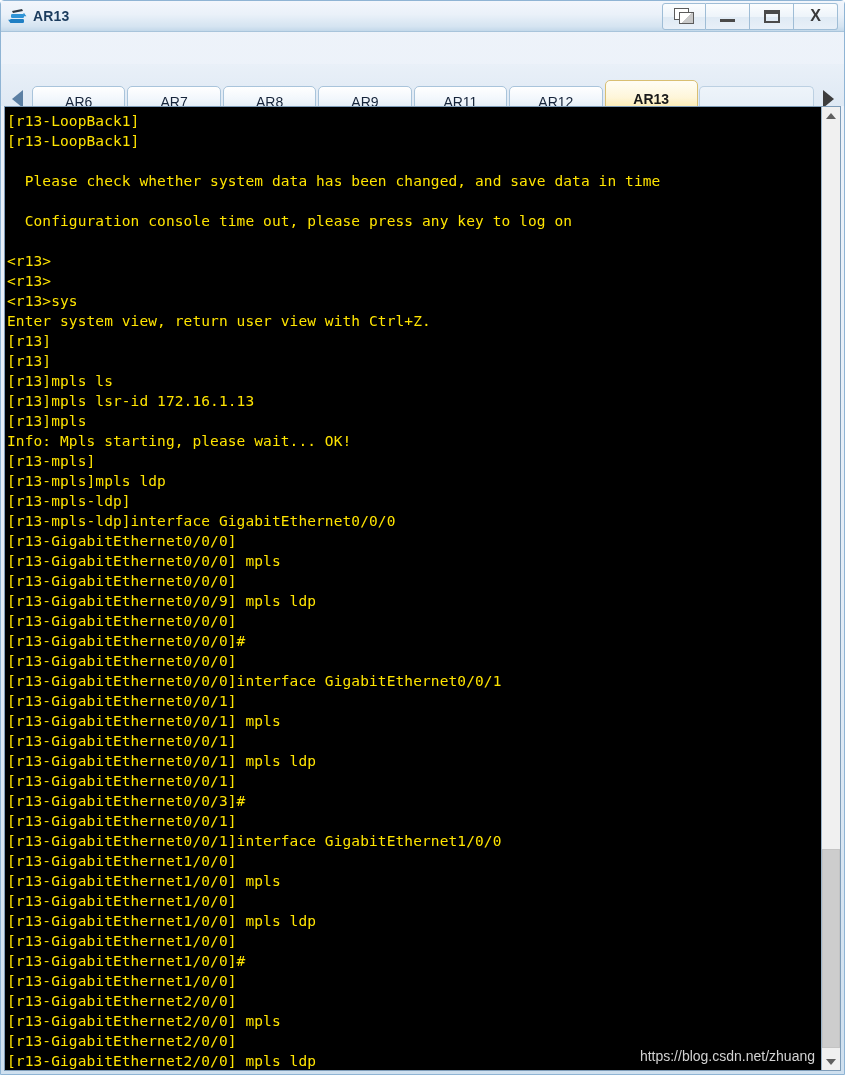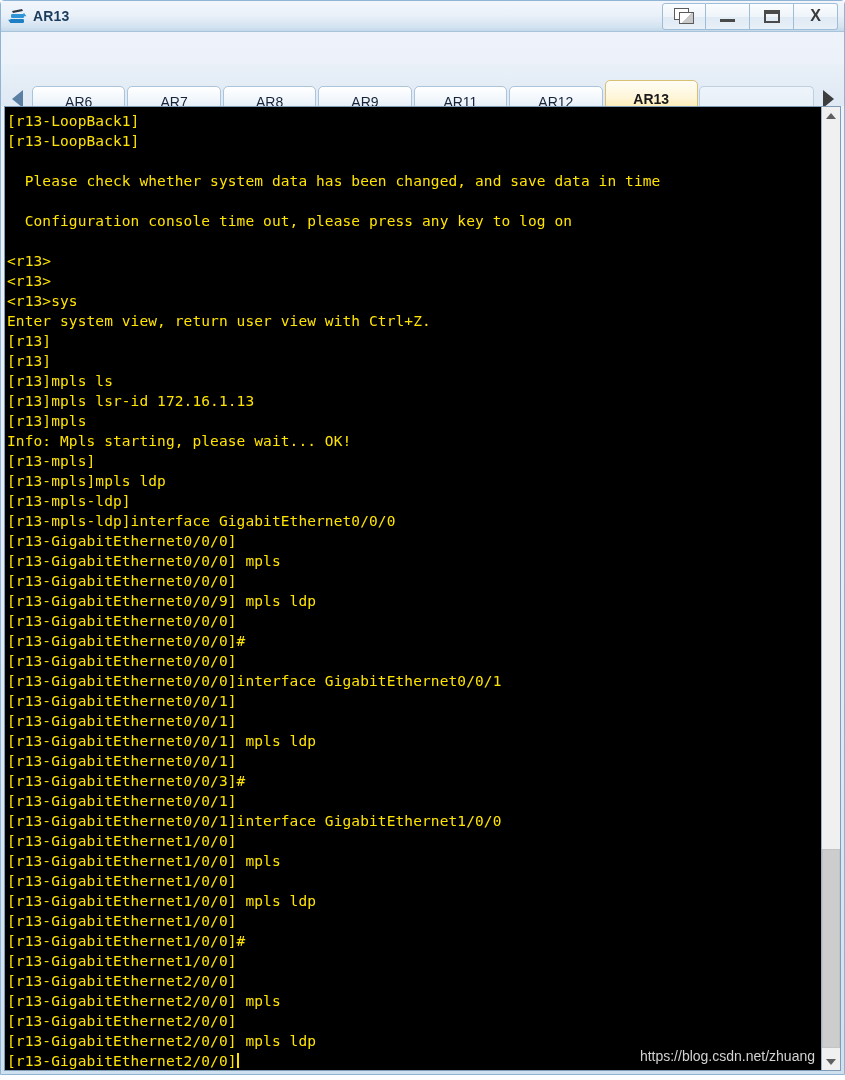--- a/index.html
+++ b/index.html
@@ -361,20 +361,21 @@
         <div class="term-line">[r13-mpls-ldp]interface GigabitEthernet0/0/0</div>
         <div class="term-line">[r13-GigabitEthernet0/0/0]</div>
         <div class="term-line">[r13-GigabitEthernet0/0/0] mpls</div>
         <div class="term-line">[r13-GigabitEthernet0/0/0]</div>
         <div class="term-line">[r13-GigabitEthernet0/0/9] mpls ldp</div>
         <div class="term-line">[r13-GigabitEthernet0/0/0]</div>
         <div class="term-line">[r13-GigabitEthernet0/0/0]#</div>
         <div class="term-line">[r13-GigabitEthernet0/0/0]</div>
         <div class="term-line">[r13-GigabitEthernet0/0/0]interface GigabitEthernet0/0/1</div>
         <div class="term-line">[r13-GigabitEthernet0/0/1]</div>
+        <div class="term-line">[r13-GigabitEthernet0/0/1] mpls</div>
         <div class="term-line">[r13-GigabitEthernet0/0/1]</div>
         <div class="term-line">[r13-GigabitEthernet0/0/1] mpls ldp</div>
         <div class="term-line">[r13-GigabitEthernet0/0/1]</div>
         <div class="term-line">[r13-GigabitEthernet0/0/3]#</div>
         <div class="term-line">[r13-GigabitEthernet0/0/1]</div>
         <div class="term-line">[r13-GigabitEthernet0/0/1]interface GigabitEthernet1/0/0</div>
         <div class="term-line">[r13-GigabitEthernet1/0/0]</div>
         <div class="term-line">[r13-GigabitEthernet1/0/0] mpls</div>
         <div class="term-line">[r13-GigabitEthernet1/0/0]</div>
         <div class="term-line">[r13-GigabitEthernet1/0/0] mpls ldp</div>

